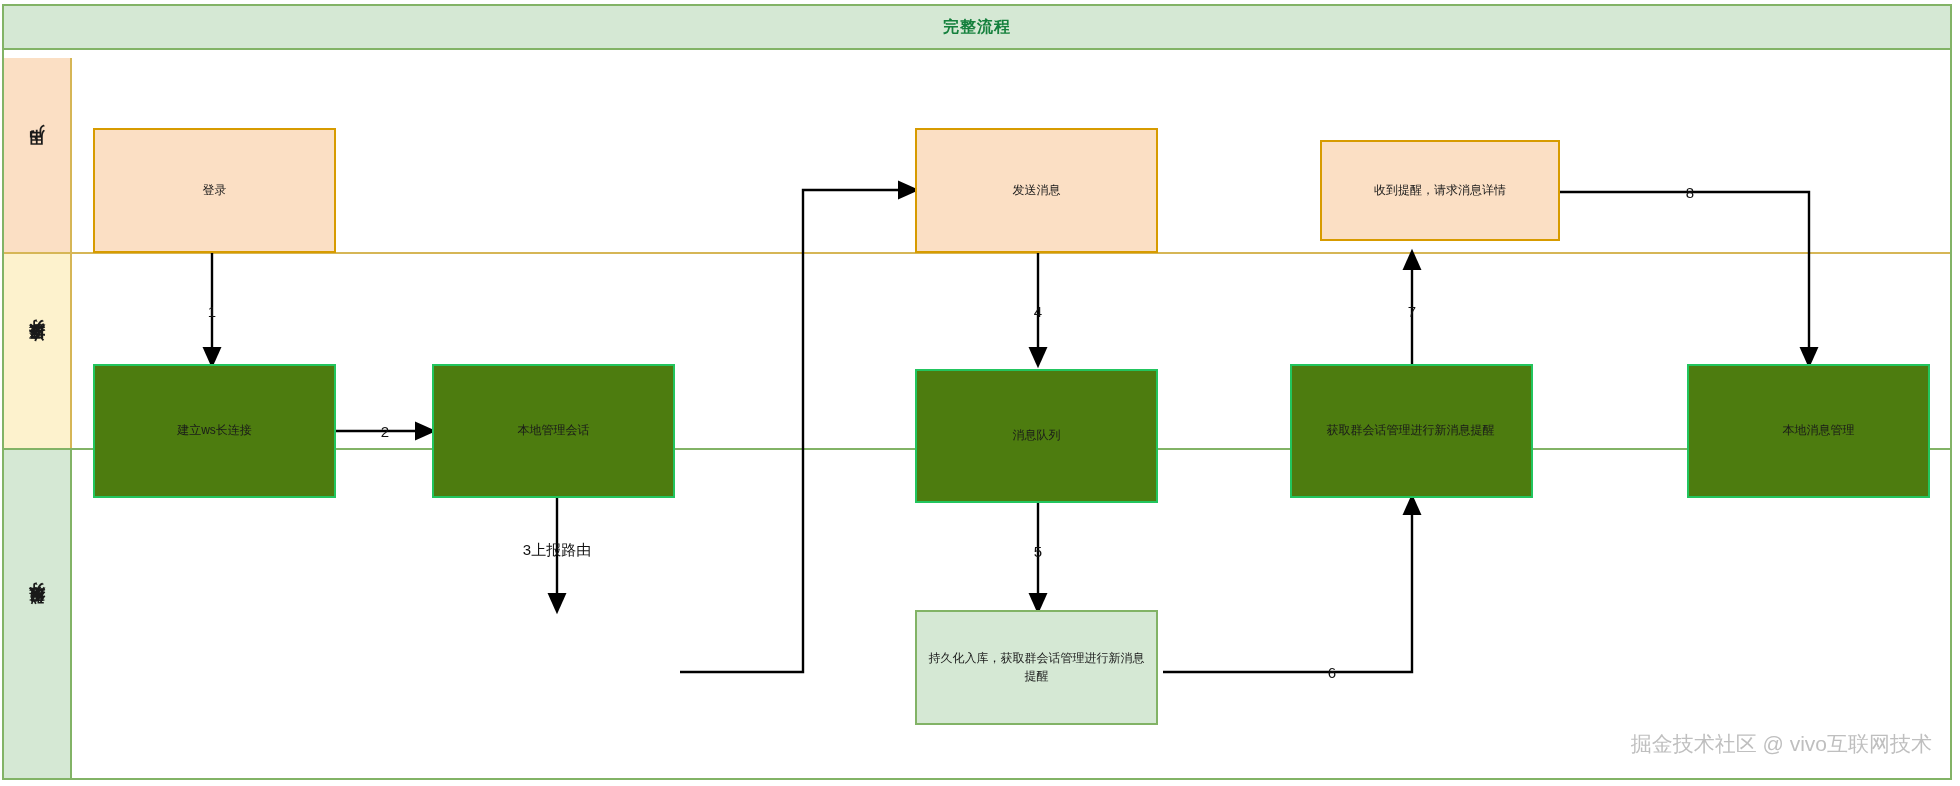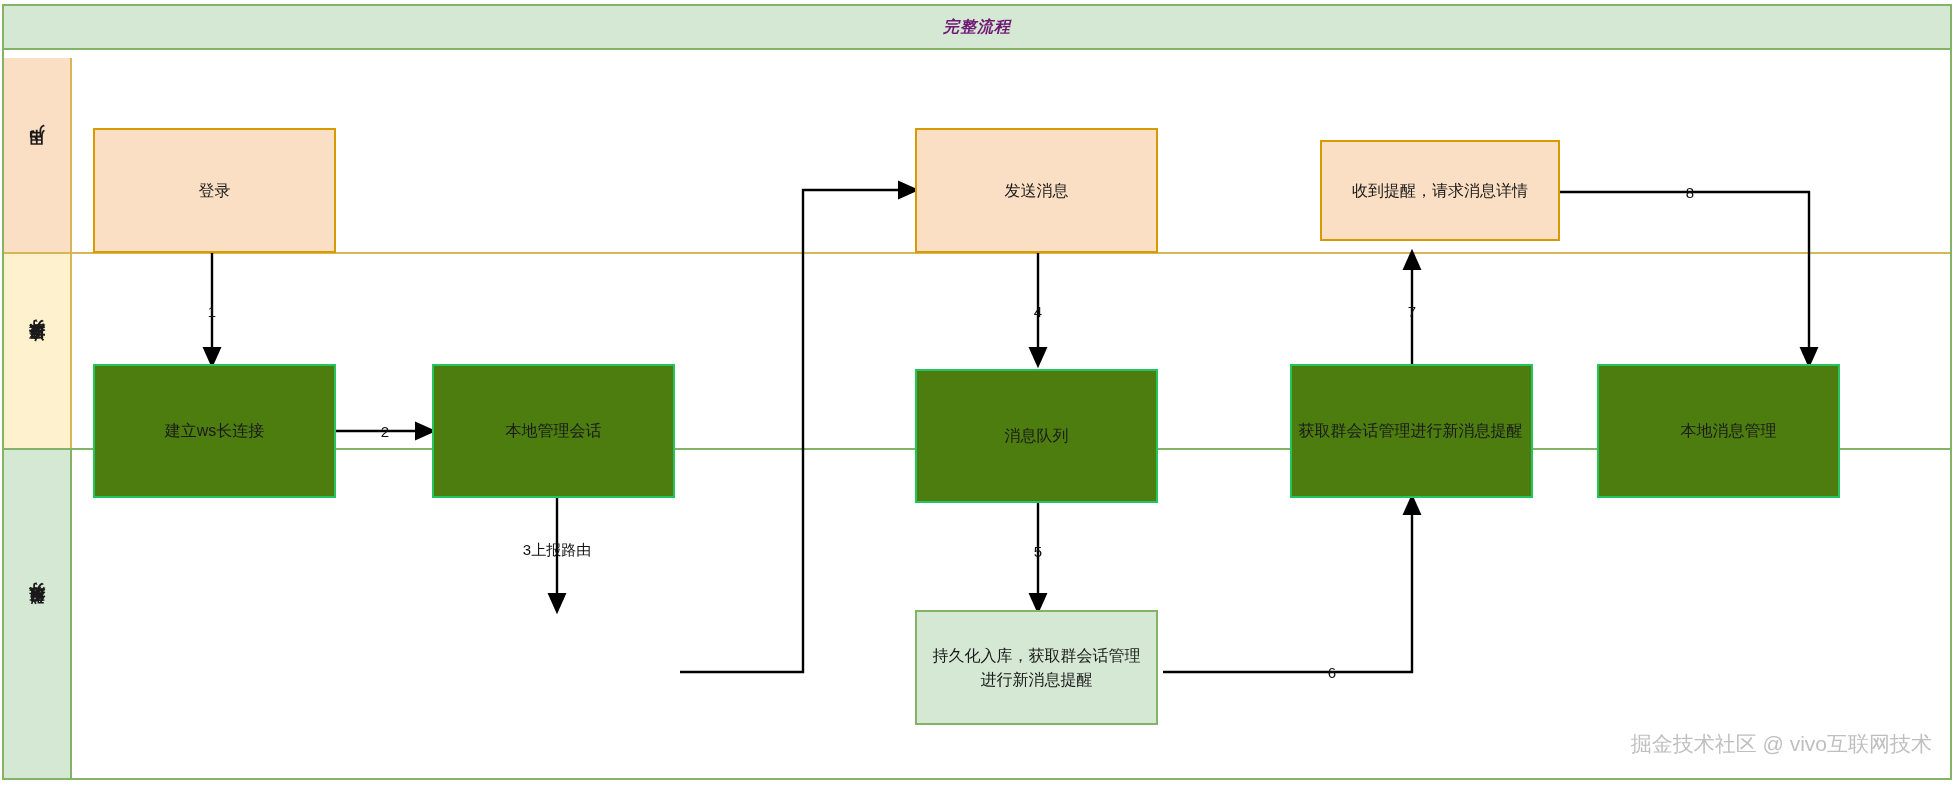--- a/index.html
+++ b/index.html
@@ -6,40 +6,40 @@
   body{font-family:"Liberation Sans","DejaVu Sans",sans-serif;}
   #root{position:relative;width:1960px;height:786px;overflow:hidden;background:#fff;}
 
   
   .pool{position:absolute;left:2px;top:4px;width:1950px;height:776px;
         border:2px solid #82b366;box-sizing:border-box;background:#fff;}
 
   .pool-title{position:absolute;left:0;top:0;width:100%;height:44px;
         background:#d5e8d4;border-bottom:2px solid #82b366;box-sizing:border-box;
         display:flex;align-items:center;justify-content:center;
-        font-size:16px;font-weight:bold;color:#701a75;letter-spacing:1px;font-style:italic;}
+        font-size:16px;font-weight:bold;color:#15803d;letter-spacing:1px;}
 
   
   .lane{position:absolute;left:0;box-sizing:border-box;}
   .lane-head{position:absolute;left:0;top:0;width:68px;height:100%;
         box-sizing:border-box;display:flex;align-items:center;justify-content:center;}
   .lane-head span{writing-mode:vertical-rl;transform:rotate(180deg);
         font-size:16px;font-weight:bold;color:#1a1a1a;letter-spacing:2px;}
   .lane-body{position:absolute;left:68px;top:0;right:0;height:100%;background:#fff;box-sizing:border-box;}
 
   .lane-user{top:52px;width:100%;height:196px;border-bottom:2px solid #d6b656;}
   .lane-user .lane-head{background:#fbdfc4;border-right:2px solid #d6b656;}
   .lane-conn{top:248px;width:100%;height:196px;border-bottom:2px solid #82b366;}
   .lane-conn .lane-head{background:#fdf2cd;border-right:2px solid #d6b656;}
   .lane-group{top:444px;width:100%;height:328px;}
   .lane-group .lane-head{background:#d5e8d4;border-right:2px solid #82b366;}
 
   
   .node{position:absolute;box-sizing:border-box;display:flex;align-items:center;
-        justify-content:center;text-align:center;font-size:16px;color:#1a1a1a;
+        justify-content:center;text-align:center;font-size:12px;color:#1a1a1a;
         line-height:1.45;padding:4px 8px;}
   .n-orange{background:#fbdfc4;border:2px solid #d79b00;}
   .n-yellow{background:#4d7c0f;border:2px solid #22c55e;}
   .n-green {background:#d5e8d4;border:2px solid #82b366;}
 
   
   .edge-svg{position:absolute;left:0;top:0;width:1960px;height:786px;
         pointer-events:none;overflow:visible;}
   .edge-label{position:absolute;font-size:15px;color:#111;background:transparent;
         white-space:nowrap;transform:translate(-50%,-50%);font-weight:normal;}
@@ -122,20 +122,20 @@
   <div class="node n-orange" style="left:1290px;top:140px;width:240px;height:101px;margin-left:30px;">收到提醒，请求消息详情</div>
 
   <div class="node n-yellow" style="left:93px;top:364px;width:243px;height:134px;">建立ws长连接</div>
 
   <div class="node n-yellow" style="left:432px;top:364px;width:243px;height:134px;">本地管理会话</div>
 
   <div class="node n-yellow" style="left:915px;top:369px;width:243px;height:134px;">消息队列</div>
 
   <div class="node n-yellow" style="left:1290px;top:364px;width:243px;height:134px;padding-left:6px;">获取群会话管理进行新消息提醒</div>
 
-  <div class="node n-yellow" style="left:1597px;top:364px;width:243px;height:134px;padding-left:28px;">本地消息管理</div>
+  <div class="node n-yellow" style="left:1687px;top:364px;width:243px;height:134px;padding-left:28px;">本地消息管理</div>
 
 
   <div class="node n-green" style="left:915px;top:610px;width:243px;height:115px;">持久化入库，获取群会话管理进行新消息提醒</div>
 
   <div class="watermark">掘金技术社区 @ vivo互联网技术</div>
 
 </div>
 
 </body></html>

